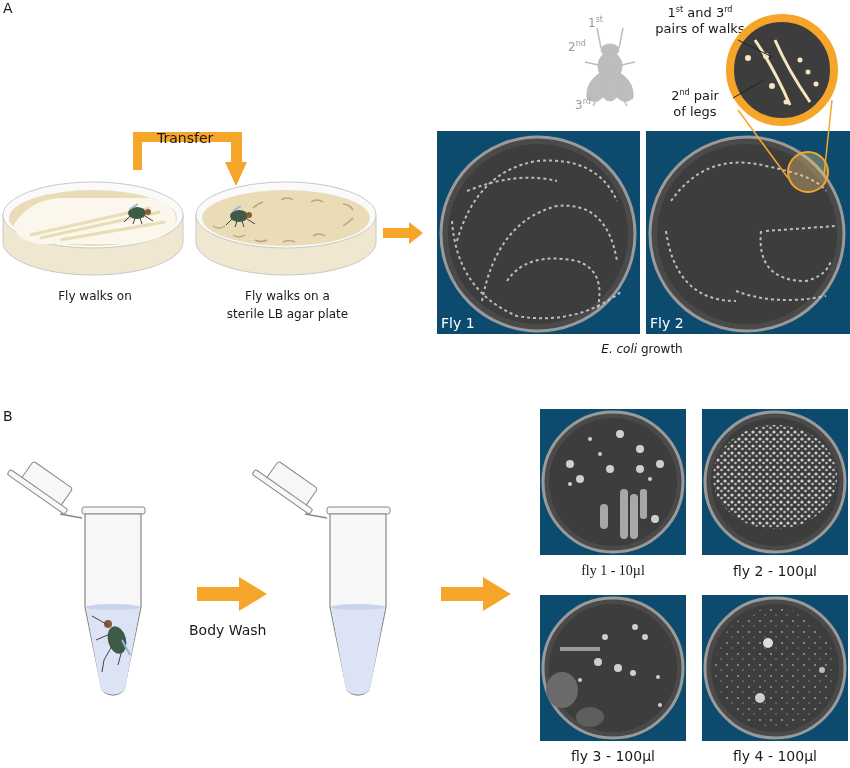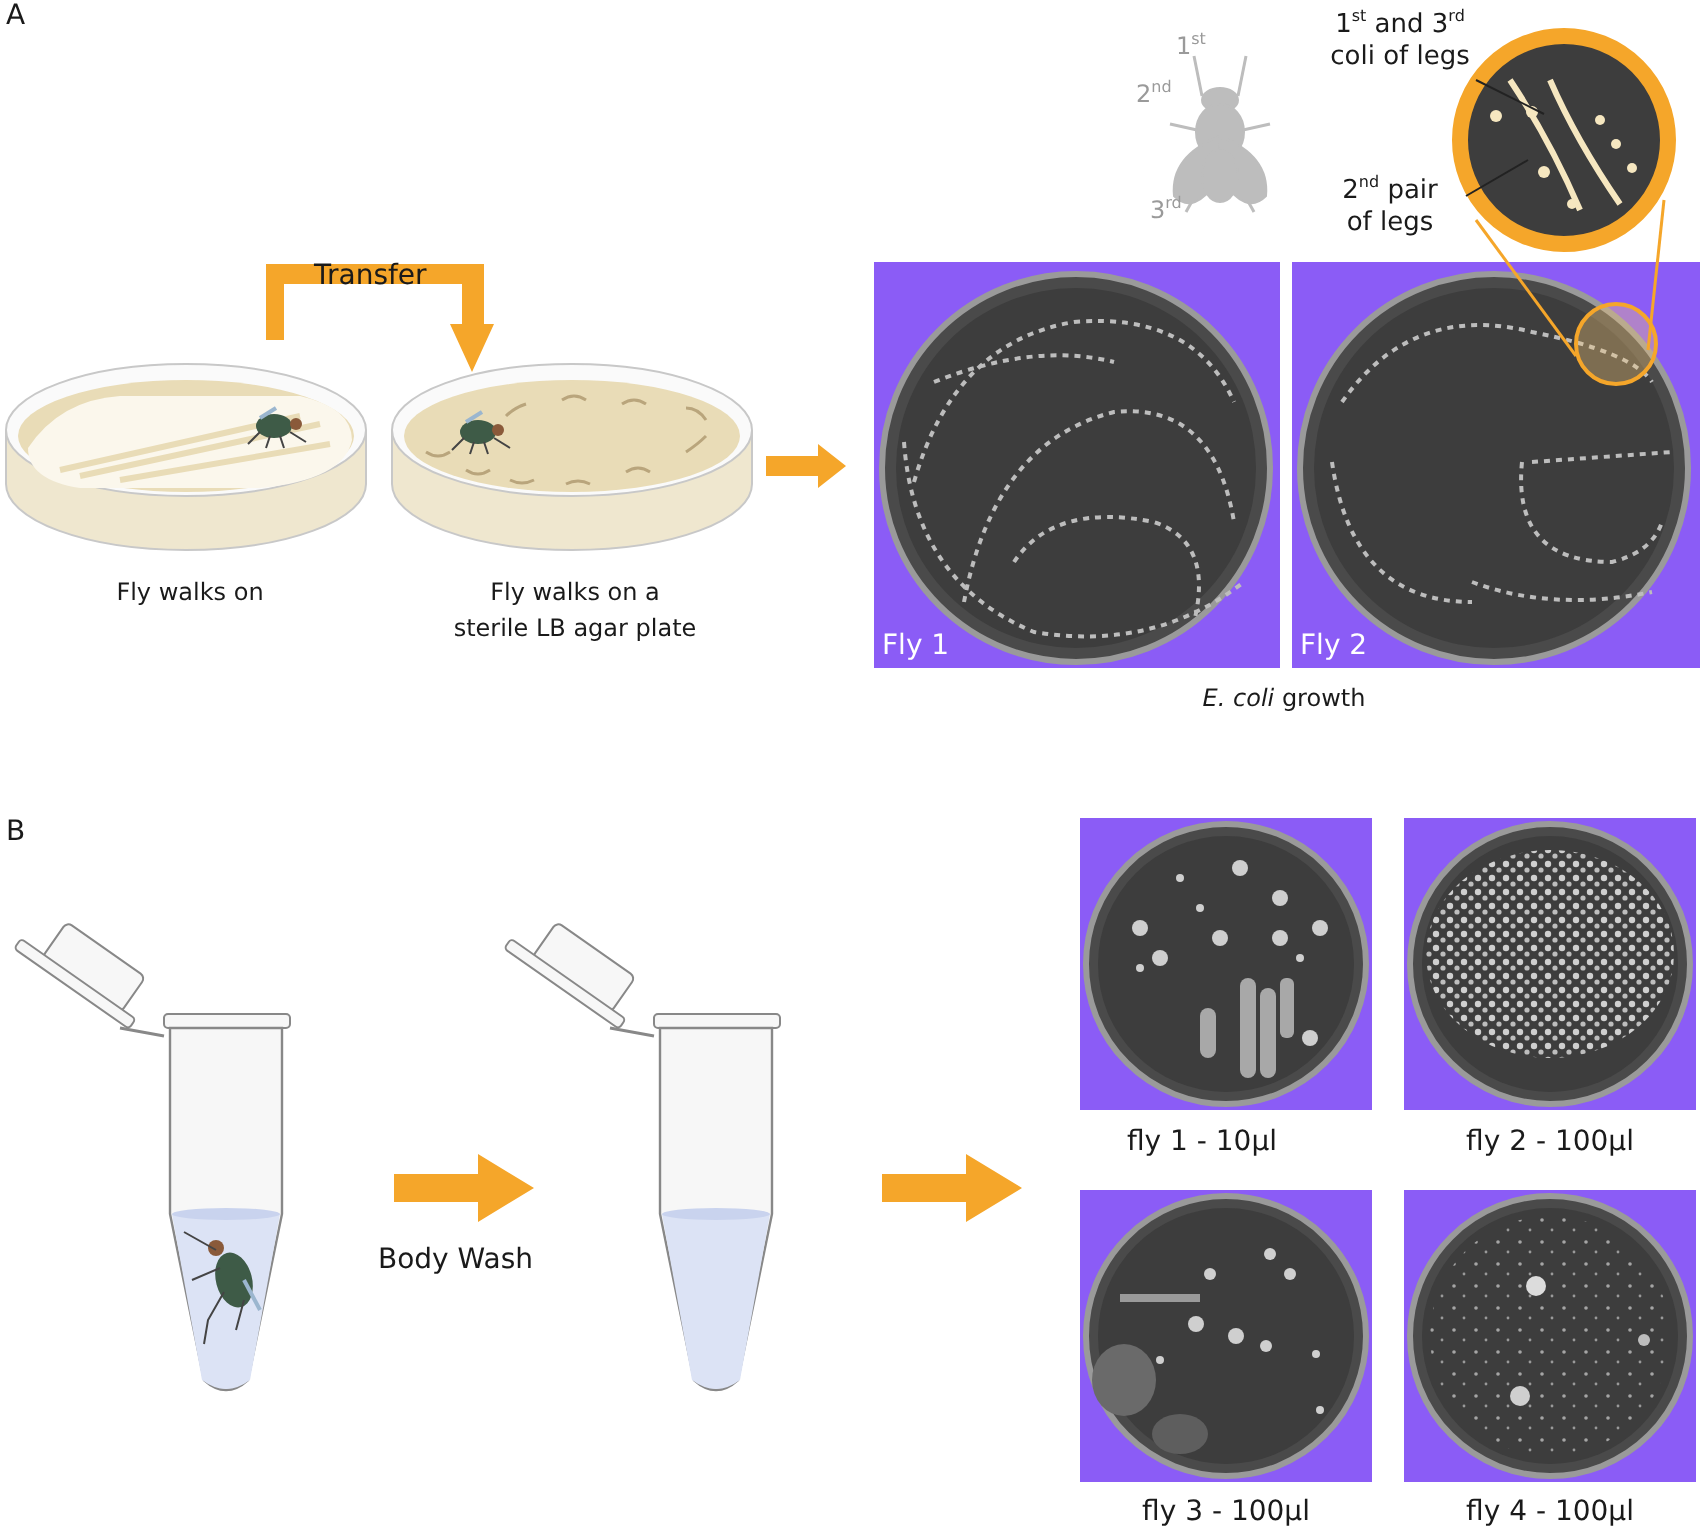--- a/index.html
+++ b/index.html
@@ -1,21 +1,21 @@
 <!DOCTYPE html>
 <html><head>
 <meta charset="utf-8">
 <style>
   html,body{margin:0;padding:0;background:#fff;}
   body{width:850px;height:768px;position:relative;overflow:hidden;font-family:"DejaVu Sans","Liberation Sans",sans-serif;color:#1a1a1a;}
   .abs{position:absolute;}
   .panel-label{font-size:14px;}
   .caption{font-size:12px;text-align:center;line-height:18px;}
   .caption i{font-style:italic;}
-  .photo{background:#8b5cf6;position:absolute;overflow:hidden;text-decoration:underline;}
+  .photo{background:#0c4a6e;position:absolute;overflow:hidden;text-decoration:underline;}
   .photo svg{display:block;}
   .photo-label{position:absolute;left:4px;bottom:3px;color:#fff;font-size:14px;}
   .plate-caption{position:absolute;font-size:14px;text-align:center;width:146px;}
   sup{font-size:8px;vertical-align:super;line-height:0;text-align:right;}
   .legs-label{font-size:13px;line-height:16px;text-align:center;position:absolute;}
 </style>
 </head>
 <body>
 
 <div class="abs panel-label" style="left:3px;top:0px;">A</div>
@@ -85,21 +85,21 @@
       <ellipse cx="35" cy="70" rx="9" ry="13"></ellipse>
     </g>
   </svg>
 </div>
 <div class="abs" style="left:588px;top:16px;font-size:12px;color:#9a9a9a;"><span>1</span><sup>st</sup></div>
 <div class="abs" style="left:568px;top:40px;font-size:12px;color:#9a9a9a;"><span>2</span><sup>nd</sup></div>
 <div class="abs" style="left:575px;top:98px;font-size:12px;color:#9a9a9a;"><span>3</span><sup>rd</sup></div>
 
 <div class="legs-label" style="left:650px;top:5px;width:100px;">
   <div><span>1</span><sup>st</sup><span> and 3</span><sup>rd</sup></div>
-  <div>coli of legs</div>
+  <div>pairs of walks</div>
 </div>
 <div class="legs-label" style="left:660px;top:88px;width:70px;">
   <div><span>2</span><sup>nd</sup><span> pair</span></div>
   <div>of legs</div>
 </div>
 
 <div class="photo" style="left:437px;top:131px;width:203px;height:203px;">
   <svg width="203" height="203" viewBox="0 0 203 203">
     <circle cx="101" cy="103" r="97" fill="#4a4a4a" stroke="#9a9a9a" stroke-width="3"></circle>
     <circle cx="101" cy="103" r="90" fill="#3d3d3d"></circle>
@@ -223,21 +223,21 @@
       </g>
     <g fill="#a8a8a8">
         <rect x="60" y="95" width="8" height="25" rx="4"></rect>
         <rect x="80" y="80" width="8" height="50" rx="4"></rect>
         <rect x="90" y="85" width="8" height="45" rx="4"></rect>
         <rect x="100" y="80" width="7" height="30" rx="3"></rect>
       </g>
   </svg>
 
 </div>
-<div class="plate-caption" style="left:528px;top:563px;">fly 1 - 10µl</div>
+<div class="plate-caption" style="left:540px;top:563px;font-family:Liberation Serif, serif;">fly 1 - 10µl</div>
 
 <div class="photo" style="left:702px;top:409px;width:146px;height:146px;">
   <svg width="146" height="146" viewBox="0 0 146 146">
     <defs>
         <pattern id="dense" width="7" height="7" patternUnits="userSpaceOnUse">
           <circle cx="2" cy="2" r="1.6" fill="#cfcfcf"></circle>
           <circle cx="5.5" cy="5" r="1.3" fill="#bdbdbd"></circle>
         </pattern>
       </defs>
     <circle cx="73" cy="73" r="70" fill="#4a4a4a" stroke="#9a9a9a" stroke-width="3"></circle>

